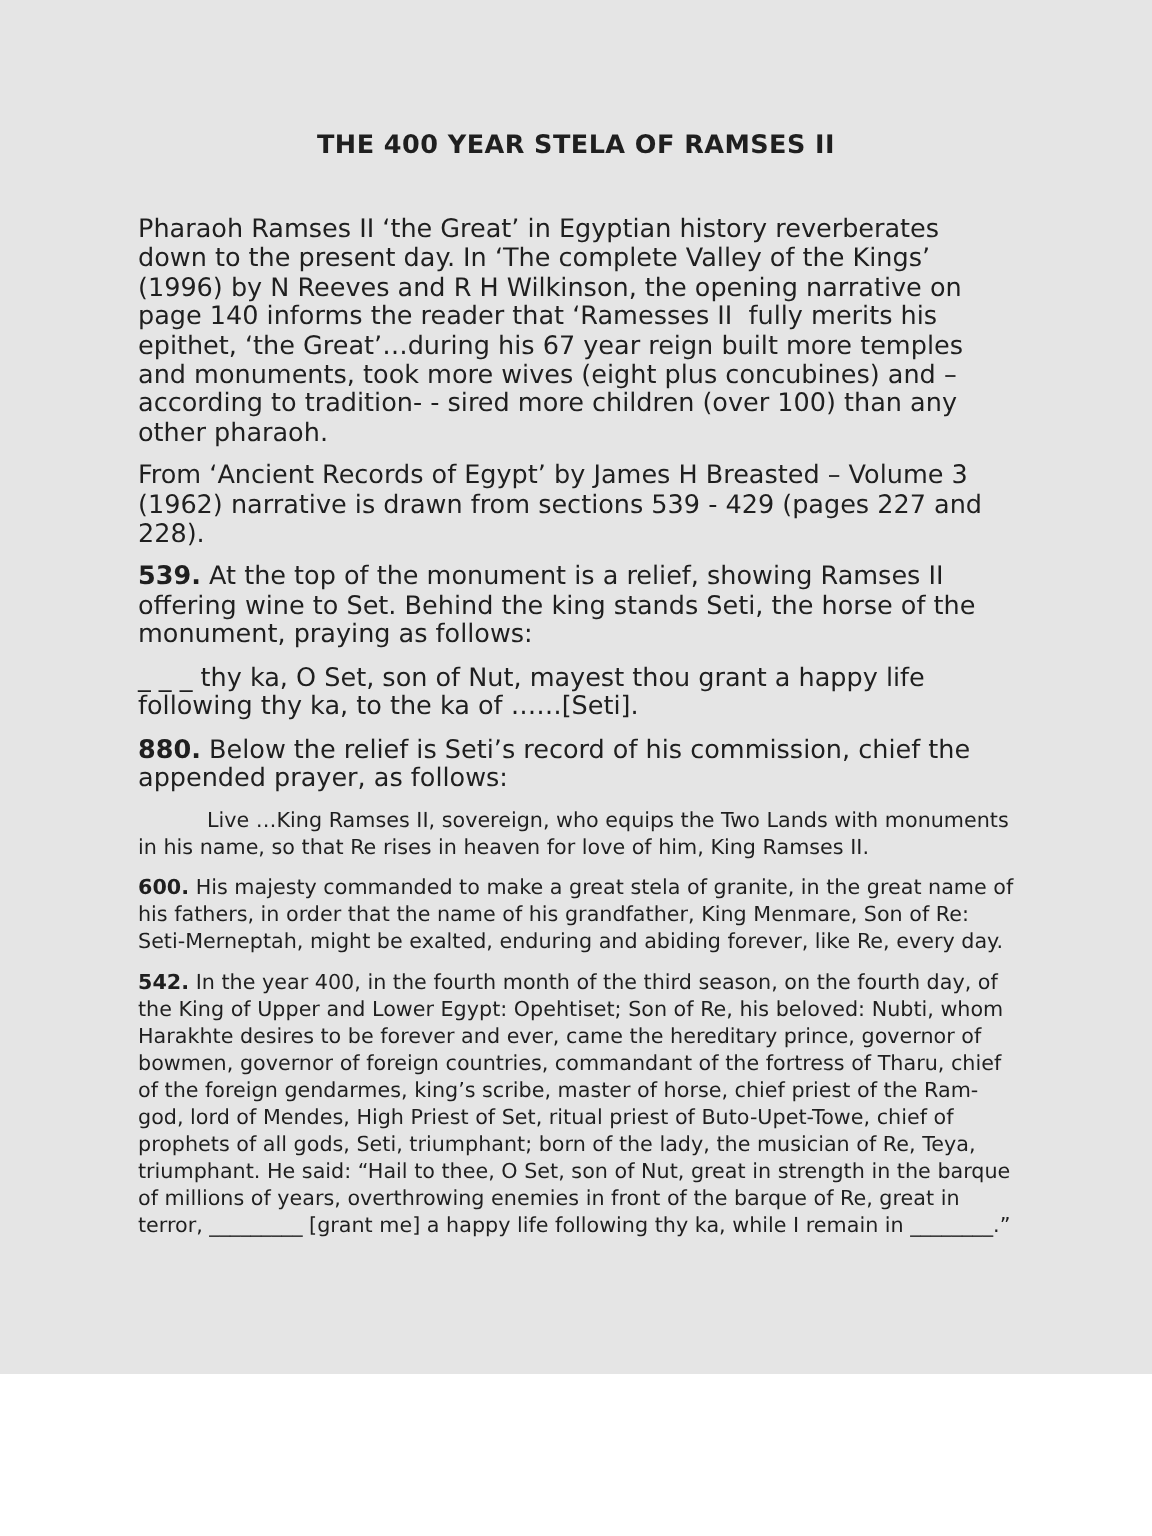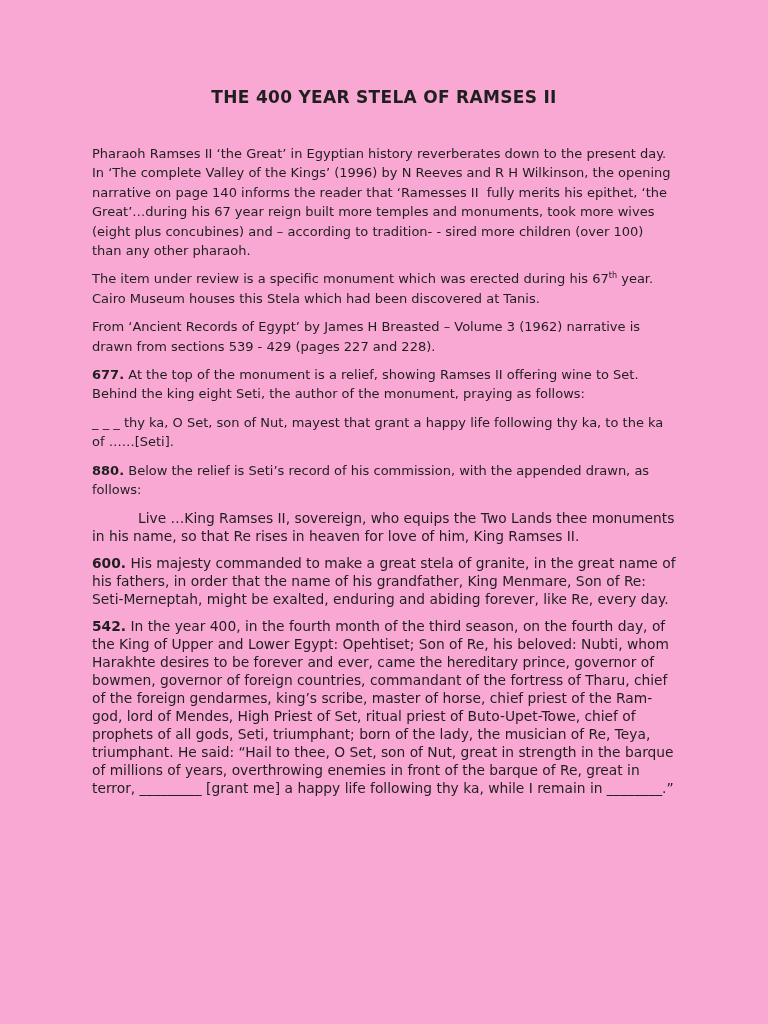--- a/index.html
+++ b/index.html
@@ -3,22 +3,22 @@
 <meta charset="utf-8">
 <style>
   html, body {
     margin: 0;
     padding: 0;
     background: #ffffff;
   }
   .page {
     position: relative;
     width: 768px;
-    height: 1024px;
-    background: #f9a8d4;
+    height: 916px;
+    background: #e5e5e5;
     font-family: "DejaVu Sans", "Liberation Sans", sans-serif;
     color: #1f1f1f;
     overflow: hidden;
   }
   .doc-title {
     position: absolute;
     top: 87px;
     left: 0;
     width: 100%;
     margin: 0;
@@ -31,21 +31,21 @@
     position: absolute;
     left: 92px;
     top: 144px;
     width: 584px;
   }
   .para {
     margin: 0 0 9px 0;
     white-space: pre-wrap;
   }
   .para.large {
-    font-size: 13px;
+    font-size: 17px;
     line-height: 19.4px;
   }
   .para.small {
     font-size: 13.8px;
     line-height: 18px;
   }
   .para.indent {
     text-indent: 46px;
   }
   .para b {
@@ -57,22 +57,21 @@
     line-height: 0;
   }
 </style>
 </head>
 <body>
 
 <div class="page">
   <h1 class="doc-title">THE 400 YEAR STELA OF RAMSES II</h1>
   <div class="content">
       <p class="para large"><span>Pharaoh Ramses II ‘the Great’ in Egyptian history reverberates down to the present day. In ‘The complete Valley of the Kings’ (1996) by N Reeves and R H Wilkinson, the opening narrative on page 140 informs the reader that ‘Ramesses II  fully merits his epithet, ‘the Great’…during his 67 year reign built more temples and monuments, took more wives (eight plus concubines) and – according to tradition- - sired more children (over 100) than any other pharaoh.</span></p>
-      <p class="para large"><span>The item under review is a specific monument which was erected during his 67</span><sup>th</sup><span> year. Cairo Museum houses this Stela which had been discovered at Tanis.</span></p>
       <p class="para large"><span>From ‘Ancient Records of Egypt’ by James H Breasted – Volume 3 (1962) narrative is drawn from sections 539 - 429 (pages 227 and 228).</span></p>
-      <p class="para large"><b>677.</b><span> At the top of the monument is a relief, showing Ramses II offering wine to Set. Behind the king eight Seti, the author of the monument, praying as follows:</span></p>
-      <p class="para large"><span>_ _ _ thy ka, O Set, son of Nut, mayest that grant a happy life following thy ka, to the ka of ……[Seti].</span></p>
-      <p class="para large"><b>880.</b><span> Below the relief is Seti’s record of his commission, with the appended drawn, as follows:</span></p>
-      <p class="para small indent"><span>Live …King Ramses II, sovereign, who equips the Two Lands thee monuments in his name, so that Re rises in heaven for love of him, King Ramses II.</span></p>
+      <p class="para large"><b>539.</b><span> At the top of the monument is a relief, showing Ramses II offering wine to Set. Behind the king stands Seti, the horse of the monument, praying as follows:</span></p>
+      <p class="para large"><span>_ _ _ thy ka, O Set, son of Nut, mayest thou grant a happy life following thy ka, to the ka of ……[Seti].</span></p>
+      <p class="para large"><b>880.</b><span> Below the relief is Seti’s record of his commission, chief the appended prayer, as follows:</span></p>
+      <p class="para small indent"><span>Live …King Ramses II, sovereign, who equips the Two Lands with monuments in his name, so that Re rises in heaven for love of him, King Ramses II.</span></p>
       <p class="para small"><b>600.</b><span> His majesty commanded to make a great stela of granite, in the great name of his fathers, in order that the name of his grandfather, King Menmare, Son of Re: Seti-Merneptah, might be exalted, enduring and abiding forever, like Re, every day.</span></p>
       <p class="para small"><b>542.</b><span> In the year 400, in the fourth month of the third season, on the fourth day, of the King of Upper and Lower Egypt: Opehtiset; Son of Re, his beloved: Nubti, whom Harakhte desires to be forever and ever, came the hereditary prince, governor of bowmen, governor of foreign countries, commandant of the fortress of Tharu, chief of the foreign gendarmes, king’s scribe, master of horse, chief priest of the Ram-god, lord of Mendes, High Priest of Set, ritual priest of Buto-Upet-Towe, chief of prophets of all gods, Seti, triumphant; born of the lady, the musician of Re, Teya, triumphant. He said: “Hail to thee, O Set, son of Nut, great in strength in the barque of millions of years, overthrowing enemies in front of the barque of Re, great in terror, _________ [grant me] a happy life following thy ka, while I remain in ________.”</span></p>
     </div>
 </div>
 
 </body></html>

